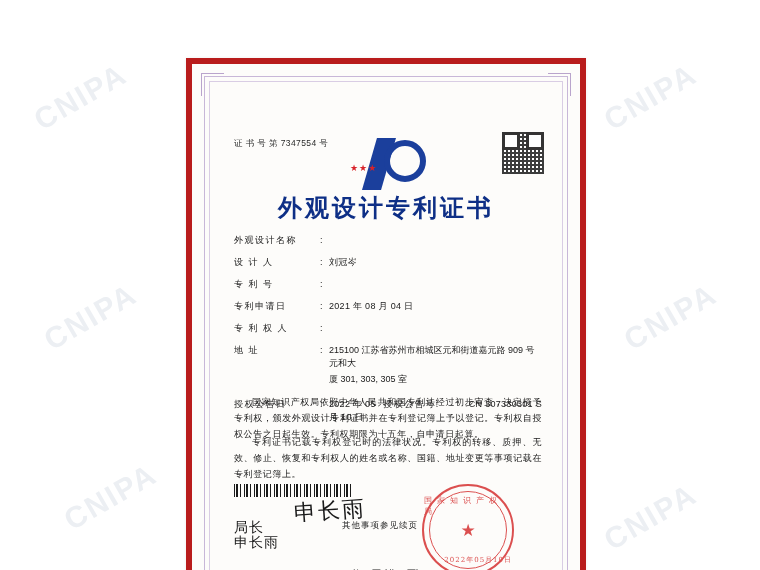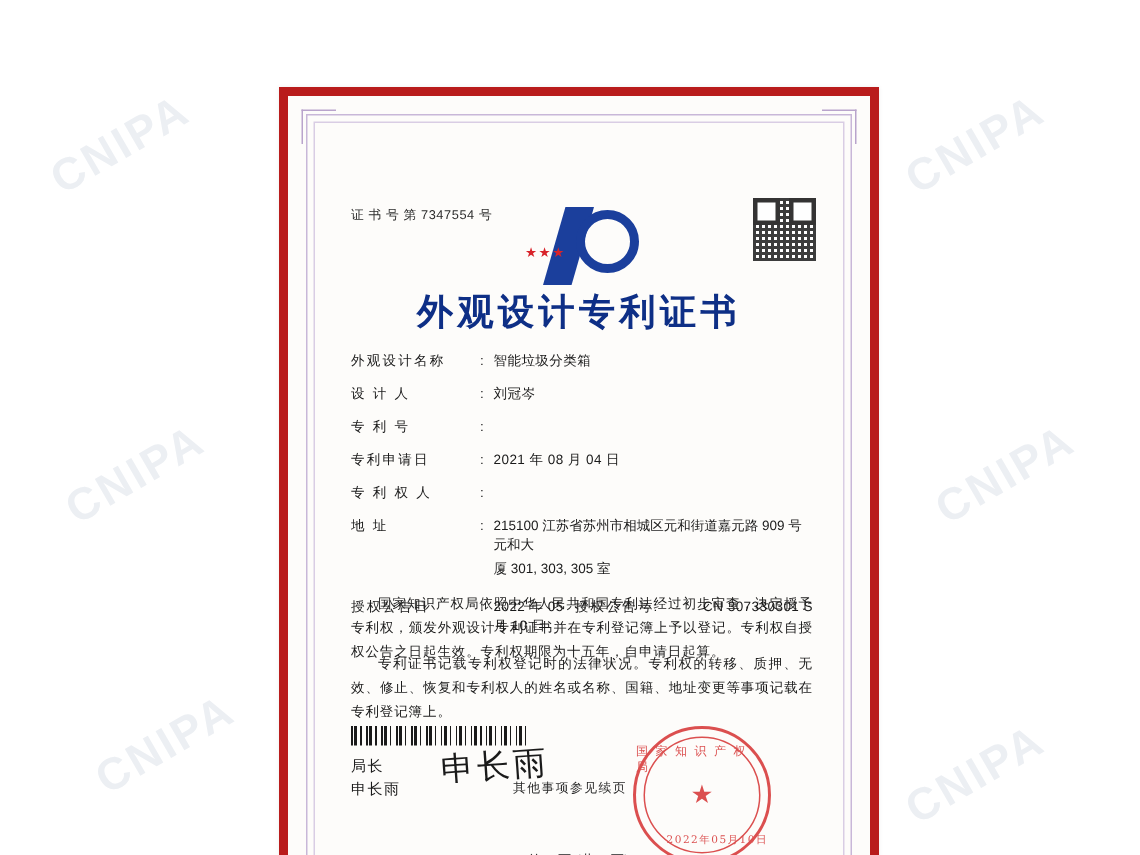--- a/index.html
+++ b/index.html
@@ -209,22 +209,22 @@
     height: 13px;
     background-image: repeating-linear-gradient(90deg,
       #1a1a1a 0 1px, transparent 1px 2px,
       #1a1a1a 2px 4px, transparent 4px 6px,
       #1a1a1a 6px 7px, transparent 7px 10px);
   }
 
   .sign-block {
     position: absolute;
     left: 42px;
-    top: 440px;
-    font-size: 10px;
+    top: 456px;
+    font-size: 14px;
     line-height: 15px;
     letter-spacing: 1px;
     color: #1a1a1a;
   }
   .signature {
     position: absolute;
     left: 102px;
     top: 432px;
     font-family: "DejaVu Serif", serif;
     font-size: 22px;
@@ -328,21 +328,20 @@
       <div class="stars"><span>★</span><span>★</span><span>★</span></div>
     </div>
 
     <div class="title">外观设计专利证书</div>
 
     <div class="fields">
 
       <div class="field-row">
         <div class="field-label">外观设计名称</div>
         <div class="field-colon">:</div>
-        <div class="field-value">智能垃圾分类箱</div>
       </div>
 
       <div class="field-row">
         <div class="field-label">设 计 人</div>
         <div class="field-colon">:</div>
         <div class="field-value">刘冠岑</div>
       </div>
 
       <div class="field-row">
         <div class="field-label">专 利 号</div>

